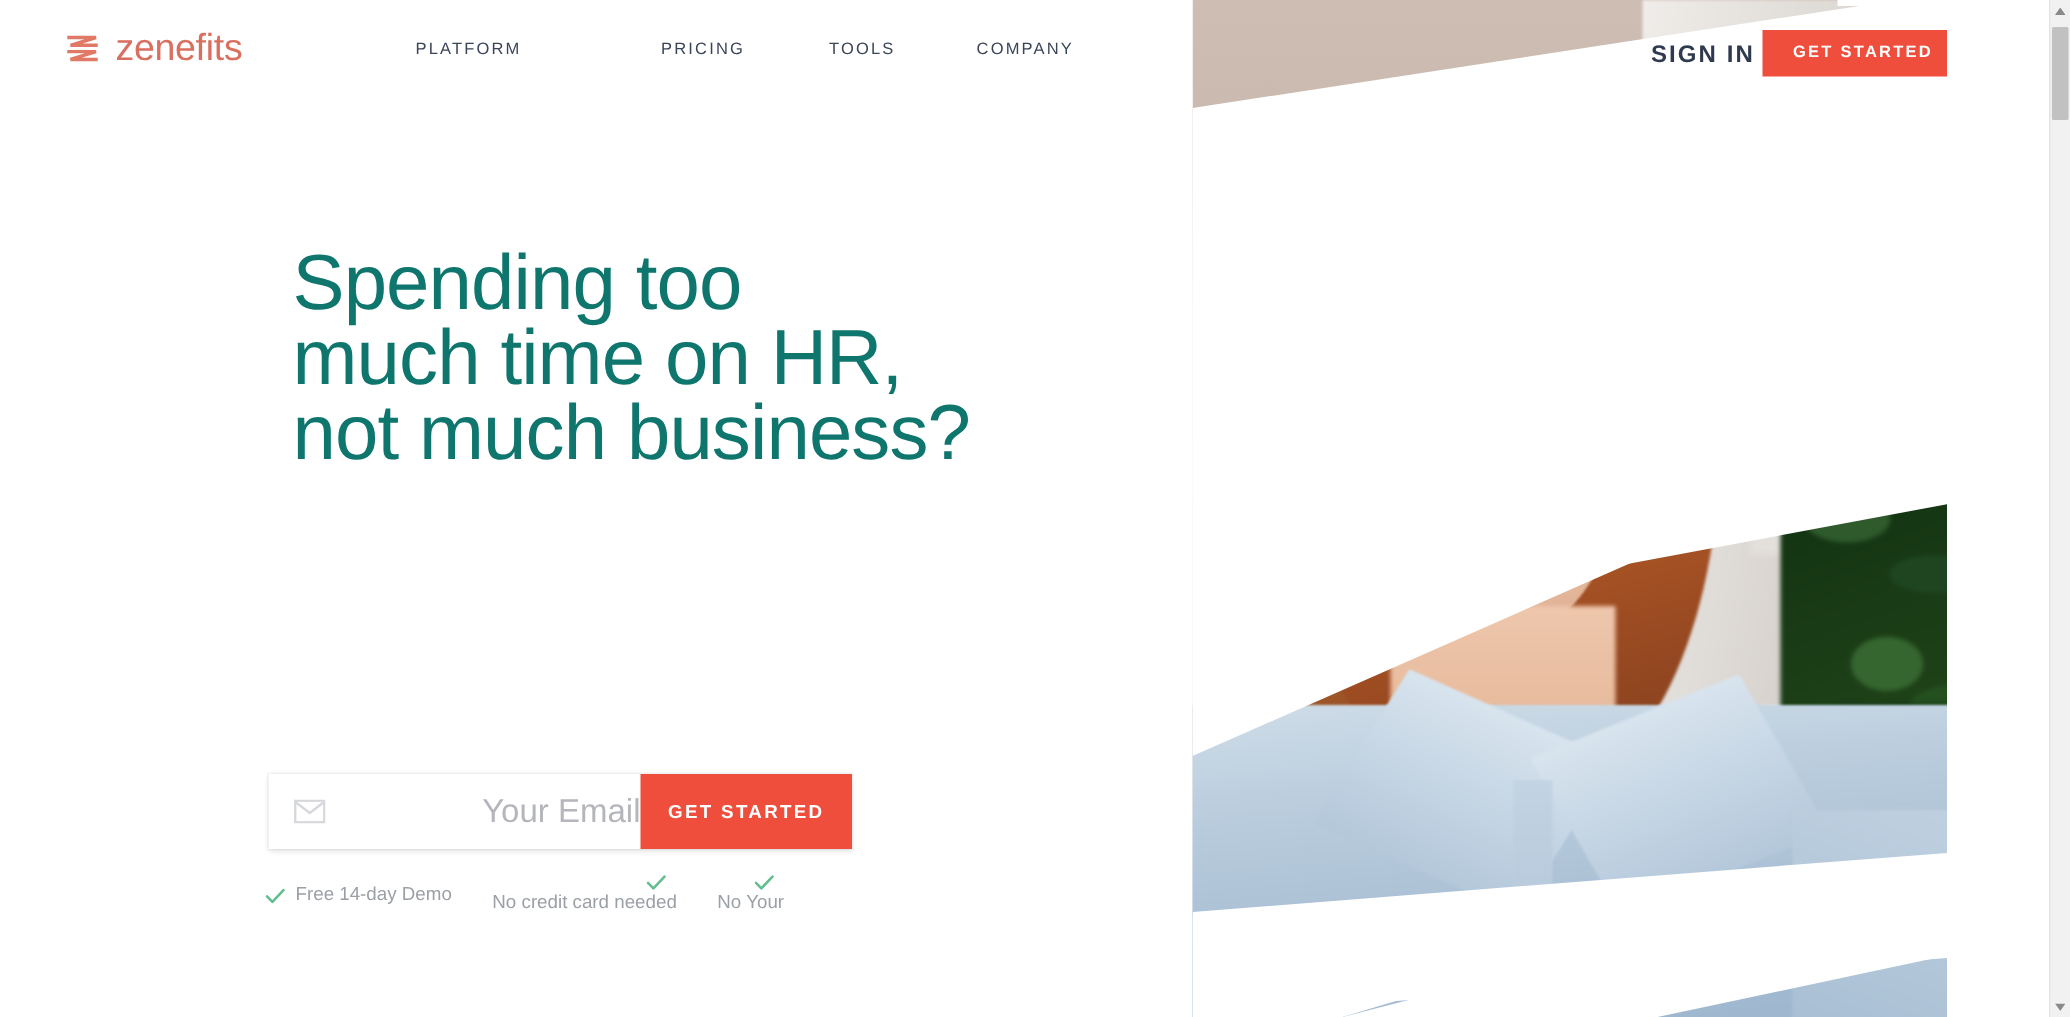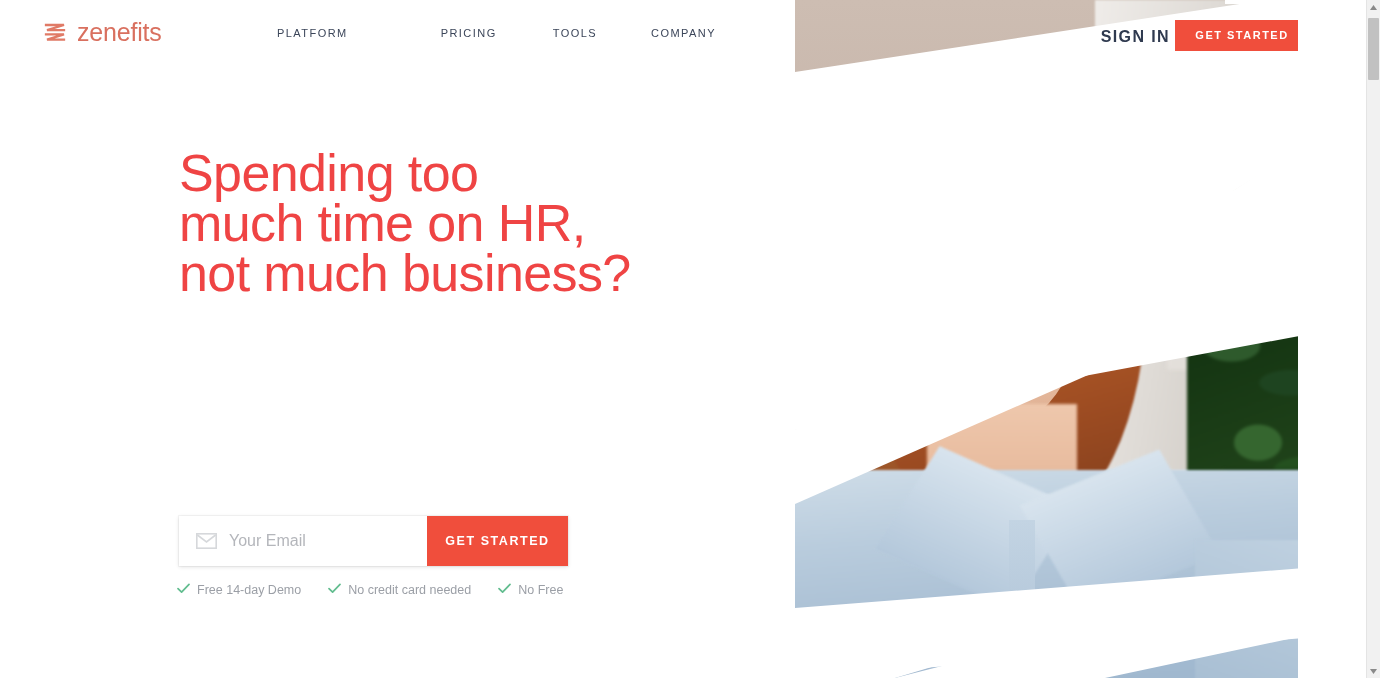--- a/index.html
+++ b/index.html
@@ -257,25 +257,25 @@
   }
 
   
   .hero-copy {
     position: absolute;
     left: 179px; top: 148px;
     width: 560px;
     z-index: 10;
   }
   .headline {
-    margin: 0;
+    margin: 16px;
     font-size: 52px;
     line-height: 50px;
     font-weight: 400;
-    color: #ef4444;
+    color: #0f766e;
     letter-spacing: -0.6px;
   }
   .headline .bold { font-weight: bold; letter-spacing: -1px; }
 
   .subhead {
     position: absolute;
     left: 179px; top: 438px;
     width: 420px;
     margin: 0;
     font-size: 19.5px;
@@ -302,25 +302,26 @@
     display: flex;
     align-items: center;
     padding-left: 17px;
   }
   .env-icon { flex: 0 0 auto; margin-right: 12px; display: block; }
   .email-input {
     border: 0;
     outline: 0;
     background: transparent;
     font-family: inherit;
-    font-size: 16px;
+    font-size: 22px;
     color: #555c6b;
     width: 100%;
     padding: 0;
     line-height: 1;
+    text-align: right;
   }
   .email-input::placeholder { color: #b4b6bb; }
   .btn-get-started-form {
     flex: 0 0 auto;
     width: 141px;
     background: #f04e3c;
     border: 0;
     color: #ffffff;
     font-size: 12.5px;
     font-weight: bold;
@@ -333,26 +334,26 @@
 
   .perks {
     position: absolute;
     left: 177px; top: 583px;
     display: flex;
     align-items: center;
     z-index: 10;
   }
   .perk {
     display: flex;
-    align-items: flex-start;
+    align-items: flex-end;
     font-size: 12.5px;
     color: #9b9fa6;
     white-space: nowrap;
   }
-  .perk + .perk { margin-left: 27px; }
+  .perk + .perk { margin-left: 27px; flex-direction: column; }
   .perk .check { margin-right: 7px; display: block; }
 
   
   .scrollbar {
     position: absolute;
     right: 0; top: 0;
     width: 14px; height: 678px;
     background: #f1f1f1;
     border-left: 1px solid #e4e4e4;
     box-sizing: border-box;
@@ -497,21 +498,21 @@
       <span class="perk">
         <svg class="check" width="13" height="11" viewBox="0 0 13 11">
           <path d="M1,5.6 L4.6,9.2 L12,1.4" fill="none" stroke="#62bd8f" stroke-width="1.7" stroke-linecap="round" stroke-linejoin="round"></path>
         </svg>
         <span>No credit card needed</span>
       </span>
       <span class="perk">
         <svg class="check" width="13" height="11" viewBox="0 0 13 11">
           <path d="M1,5.6 L4.6,9.2 L12,1.4" fill="none" stroke="#62bd8f" stroke-width="1.7" stroke-linecap="round" stroke-linejoin="round"></path>
         </svg>
-        <span>No Free</span>
+        <span>No Your</span>
       </span>
     </div>
 
   </div>
 
   <div class="scrollbar">
     <div class="sb-arrow up">
       <svg width="7" height="5" viewBox="0 0 7 5">
         <polygon points="3.5,0 7,5 0,5" fill="#8a8a8a"></polygon>
       </svg>

